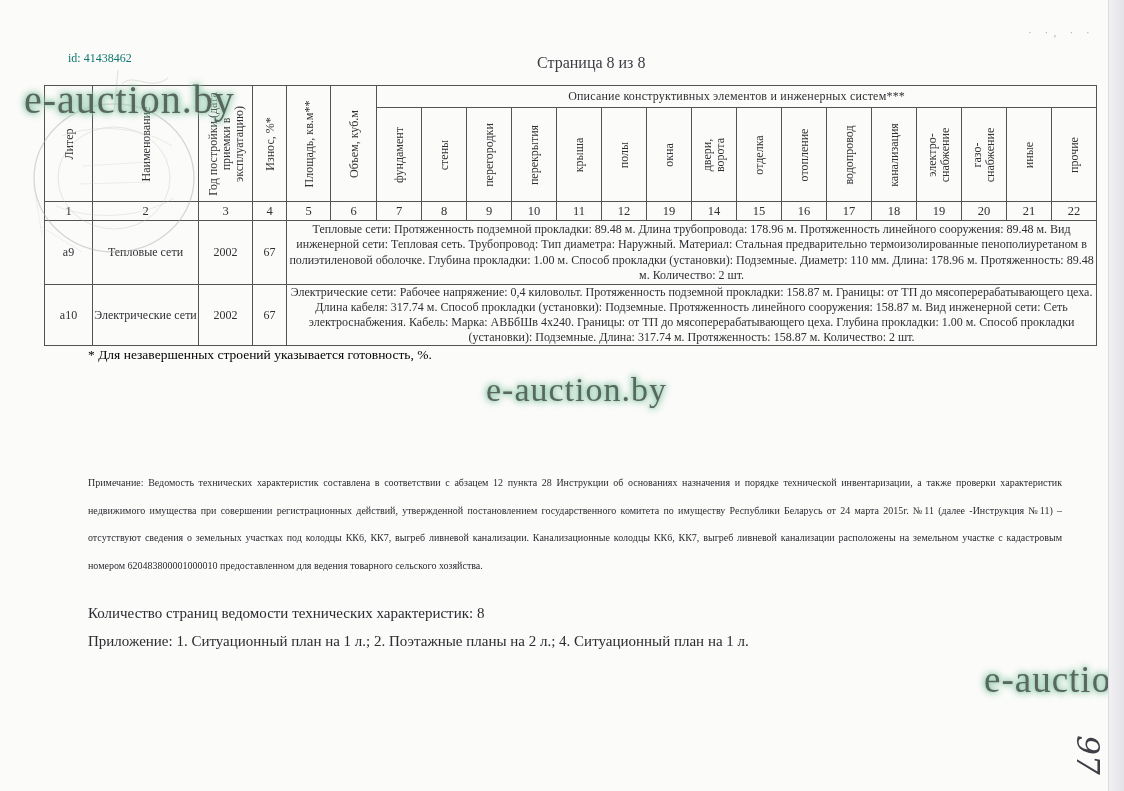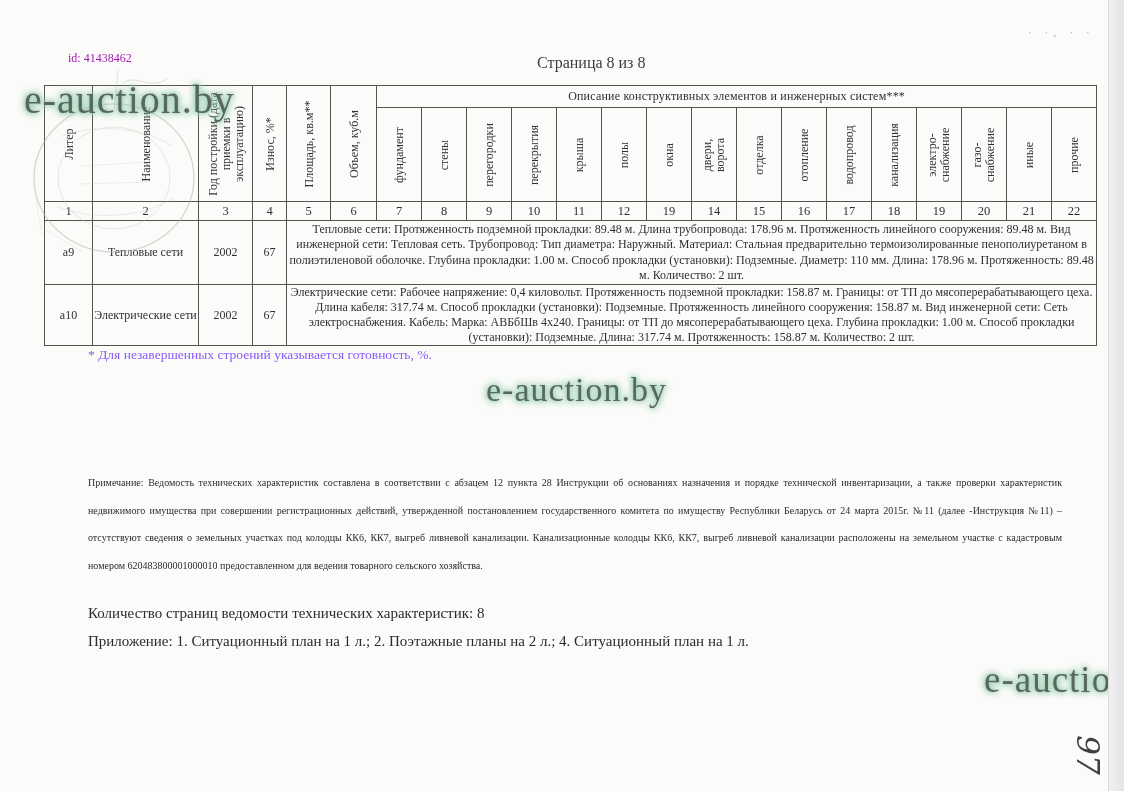--- a/index.html
+++ b/index.html
@@ -3,38 +3,38 @@
 <meta charset="utf-8">
 <style>
   html,body{margin:0;padding:0;background:#ffffff;}
   .page{
     position:relative;width:1124px;height:791px;overflow:hidden;
     background:#fbfbfa;
     font-family:"Liberation Serif","DejaVu Serif",serif;color:#2f2f33;
   }
   .scan-edge{position:absolute;right:0;top:0;width:15px;height:791px;z-index:6;
     background:linear-gradient(to right,#f1f1f3,#e3e3e8);border-left:1px solid #dcdce0;}
-  .top-id{position:absolute;left:68px;top:51px;font-size:12px;color:#a21caf;}
+  .top-id{position:absolute;left:68px;top:51px;font-size:12px;color:#0f766e;}
   .top-page{position:absolute;left:537px;top:54px;font-size:16px;color:#3c3c44;}
   .specks{position:absolute;left:1028px;top:26px;font-size:11px;color:#a7aab3;letter-spacing:5px;z-index:2;}
 
   table.main{border-collapse:collapse;table-layout:fixed;position:absolute;left:44px;top:85px;width:1052px;z-index:2;background:transparent;}
   table.main td{border:1px solid #53534f;padding:0;text-align:center;vertical-align:middle;font-size:12px;color:#303034;}
   .vcell{position:relative;}
   .vtext{position:absolute;left:50%;top:50%;transform:translate(-50%,-50%) rotate(-90deg);
     text-align:center;line-height:1.08;font-size:12px;white-space:normal;}
   .vtext.h6{width:106px;}
   .vtext.h16{width:86px;}
   .vtext.narrow{width:58px;}
   .ghead{font-weight:normal;font-size:12.5px;letter-spacing:.2px;}
   tr.numrow td{font-size:12.5px;}
   td.desc{font-size:10.6px;line-height:1.26;text-align:center;padding:2px 7px;color:#2c2c30;}
   td.liter,td.name,td.year,td.wear{font-size:12px;}
 
-  .footnotes{position:absolute;left:88px;top:345px;font-size:13.5px;line-height:20.5px;color:#8b5cf6;z-index:2;}
+  .footnotes{position:absolute;left:88px;top:345px;font-size:13.5px;line-height:20.5px;color:#000000;z-index:2;}
   .note{position:absolute;left:88px;top:469px;width:974px;font-size:10px;line-height:27.5px;
     text-align:justify;color:#2b2b31;z-index:2;}
   .count-line{position:absolute;left:88px;top:605px;font-size:15px;color:#2b2b31;z-index:2;}
   .attach-line{position:absolute;left:88px;top:633px;font-size:15px;color:#2b2b31;z-index:2;}
 
   .wm{position:absolute;z-index:4;font-family:"Liberation Serif",serif;color:#4c5b53;letter-spacing:1px;opacity:.92;
     text-shadow:0 0 8px rgba(152,206,176,.95),0 0 3px rgba(152,206,176,.9),
       1px 1px 6px rgba(152,206,176,.9),-1px -1px 6px rgba(152,206,176,.9);}
   .wm1{left:24px;top:76px;font-size:40px;}
   .wm2{left:486px;top:371px;font-size:34px;}

